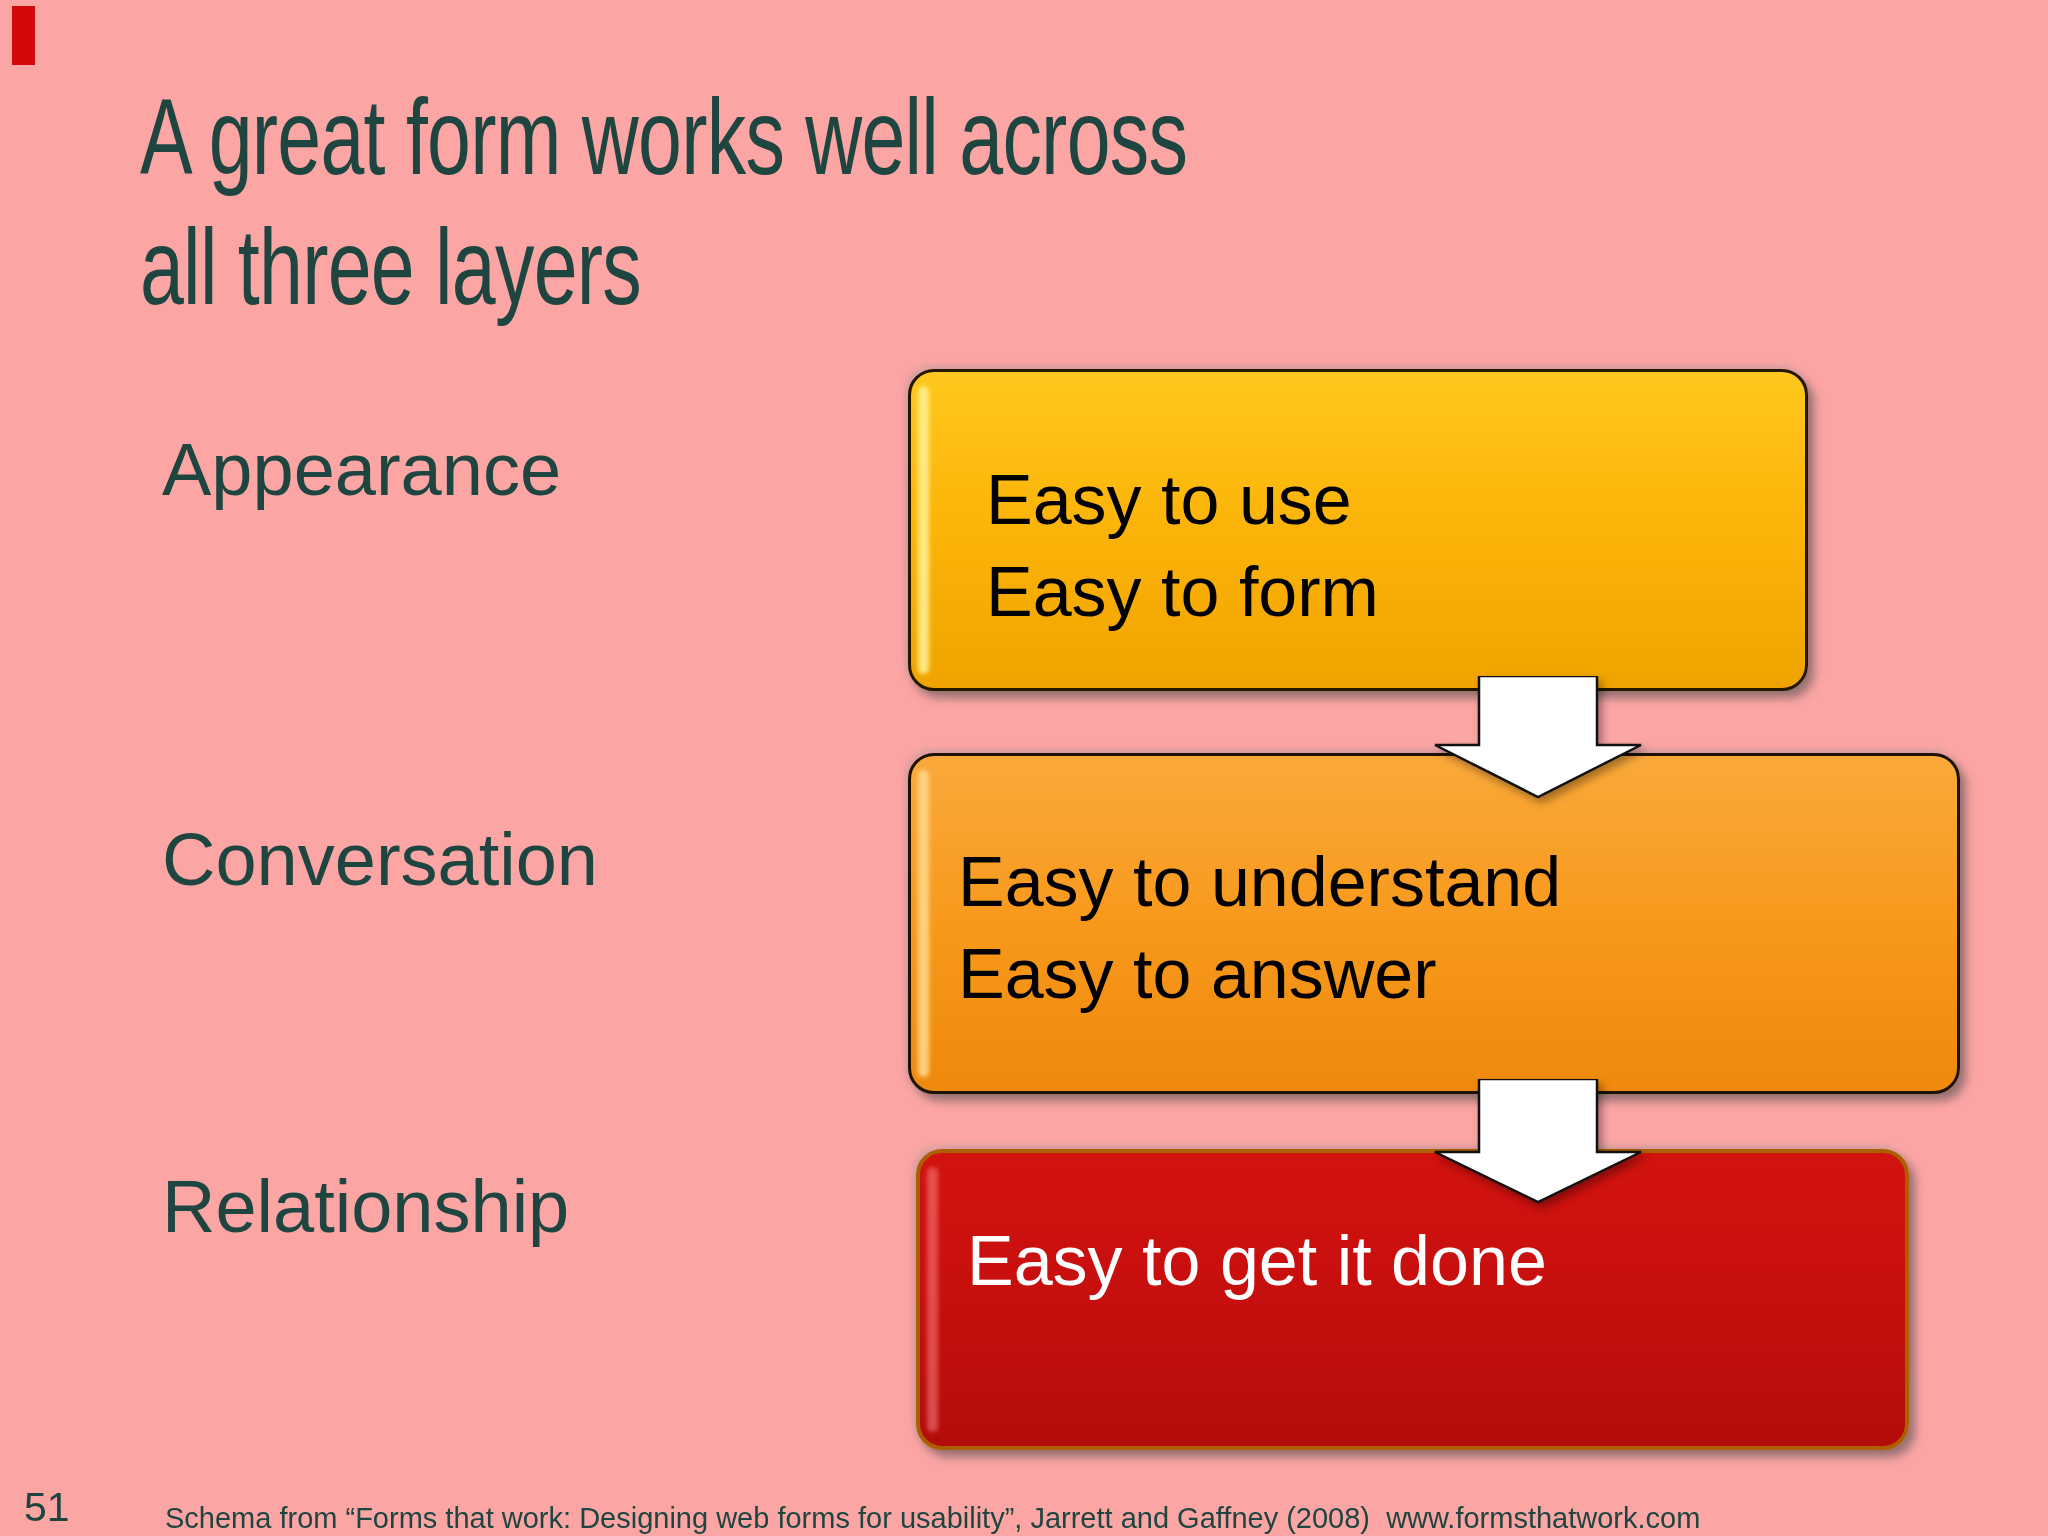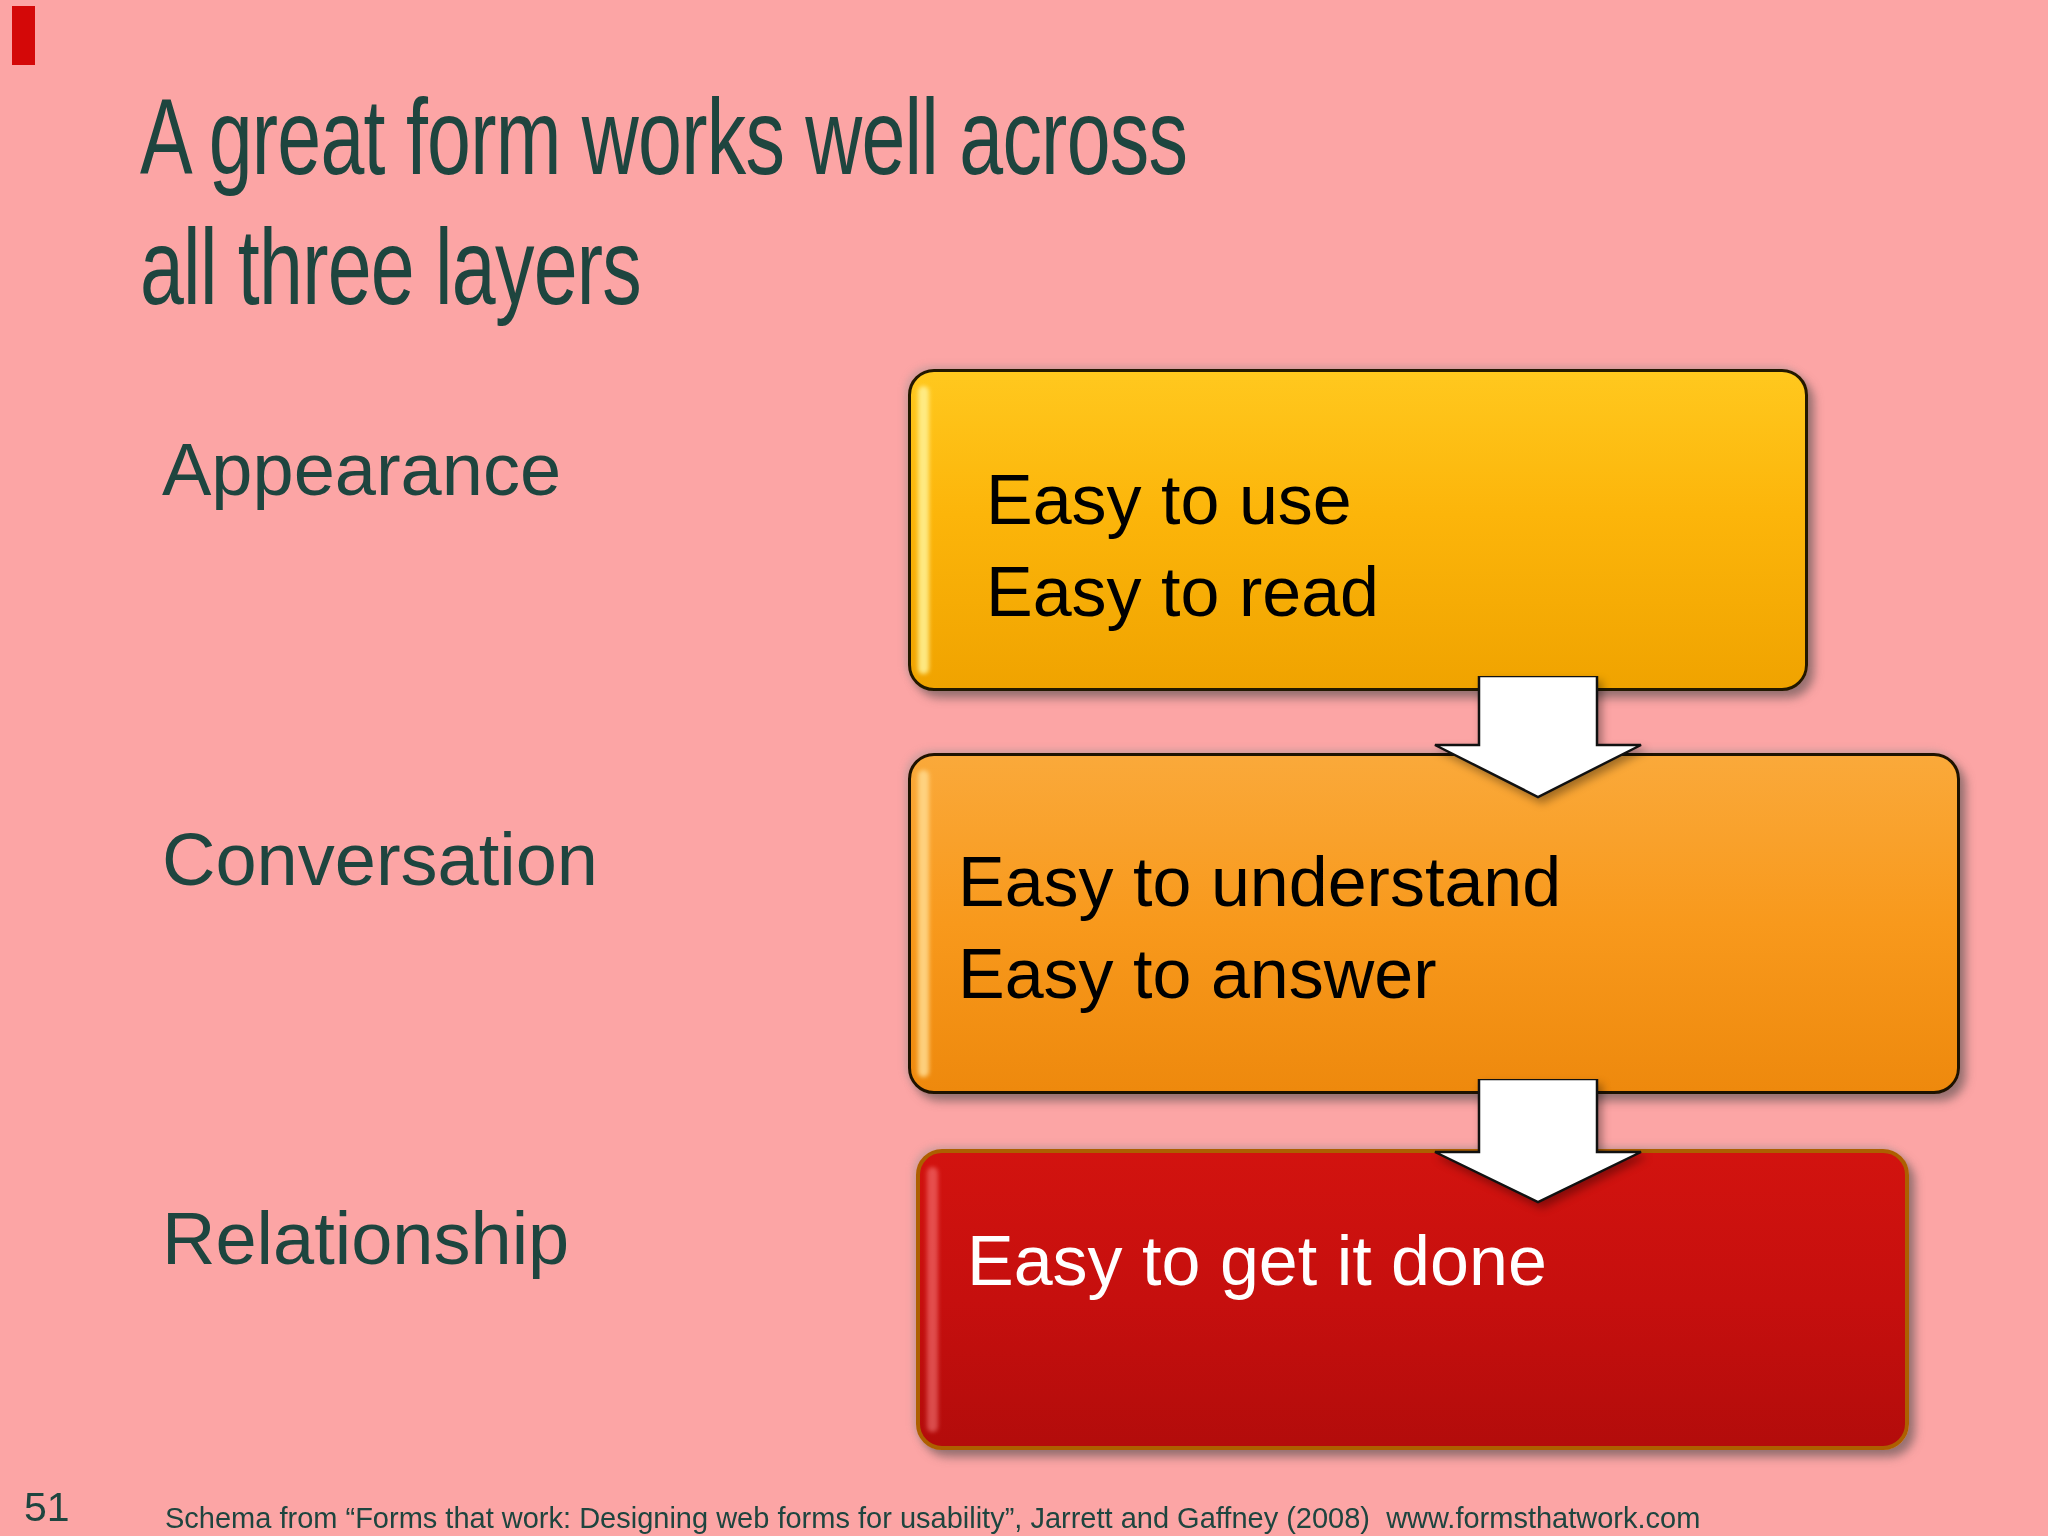--- a/index.html
+++ b/index.html
@@ -21,21 +21,21 @@
     transform:scaleX(.73);transform-origin:0 0;
     white-space:nowrap;
   }
   .layer-label{
     position:absolute;left:162px;
     font-size:74px;line-height:78px;
     color:#1e453f;white-space:nowrap;
   }
   .label-appearance{top:431px;}
   .label-conversation{top:821px;}
-  .label-relationship{top:1200px;text-align:right;}
+  .label-relationship{top:1168px;text-align:right;}
   .box{
     position:absolute;box-sizing:border-box;
     border-radius:26px;
     box-shadow:6px 7px 10px rgba(70,70,70,.55), -3px -3px 7px rgba(150,150,150,.4);
     font-size:70px;line-height:92px;color:#000;
     white-space:nowrap;
     margin-top:12px;
   }
   .box::before{ 
     content:"";position:absolute;left:7px;top:14px;bottom:14px;width:11px;
@@ -90,21 +90,21 @@
     <div>A great form works well across</div>
     <div>all three layers</div>
   </div>
 
   <div class="layer-label label-appearance">Appearance</div>
   <div class="layer-label label-conversation">Conversation</div>
   <div class="layer-label label-relationship">Relationship</div>
 
   <div class="box box-appearance">
     <div>Easy to use</div>
-    <div>Easy to read</div>
+    <div>Easy to form</div>
   </div>
 
   <svg class="arrow arrow-1" viewBox="0 0 240 124" xmlns="http://www.w3.org/2000/svg">
     <polygon points="61,0 61,69 17,69 120,121 223,69 179,69 179,0" fill="#ffffff" stroke="#111111" stroke-width="2.5"></polygon>
   </svg>
 
   <div class="box box-conversation">
     <div>Easy to understand</div>
     <div>Easy to answer</div>
   </div>

